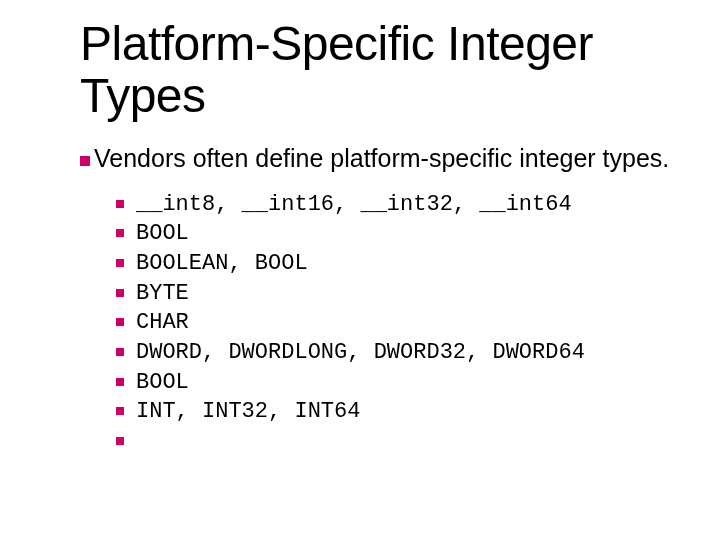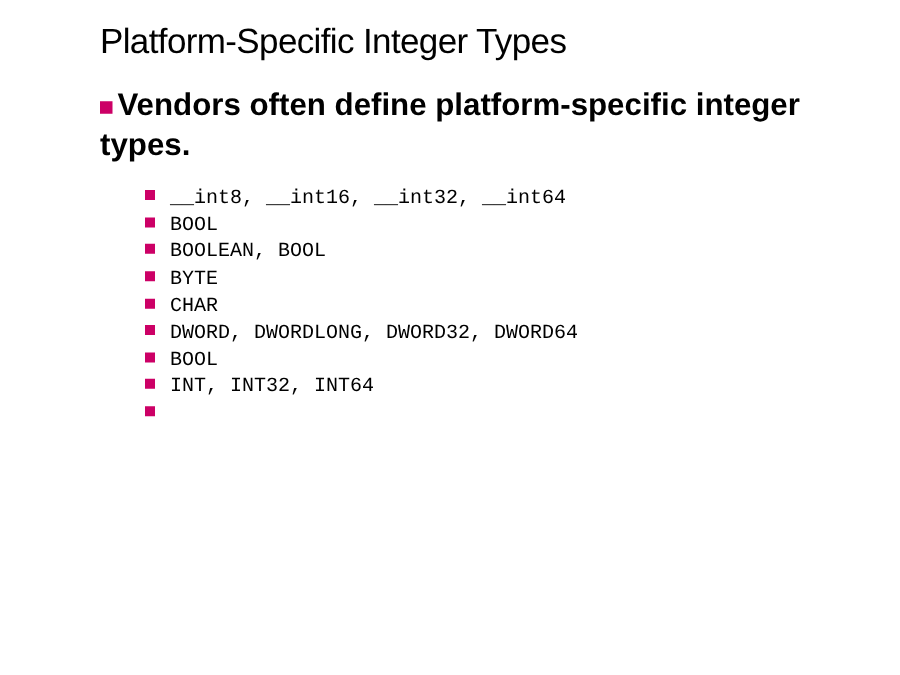--- a/index.html
+++ b/index.html
@@ -12,51 +12,50 @@
     color: #000;
   }
   .slide {
     box-sizing: border-box;
     width: 720px;
     height: 540px;
     padding: 18px 40px 20px 80px;
     position: relative;
   }
   .title {
-    font-size: 28px;
+    font-size: 48px;
     line-height: 1.08;
     margin: 0 0 20px 0;
     font-weight: 400;
     letter-spacing: -0.5px;
   }
   .main-points, .sub-points {
     list-style: none;
     margin: 0;
     padding: 0;
   }
   .main-points > li {
     font-size: 25px;
     line-height: 1.28;
     margin-bottom: 2px;
-    font-weight: bold;
   }
   .bullet {
     display: inline-block;
     width: 10px;
     height: 10px;
     background: #cc0066;
     margin-right: 4px;
     vertical-align: 1px;
   }
   .sub-points {
     margin-top: 16px;
     margin-left: 36px;
   }
   .sub-points > li {
-    font-size: 16px;
+    font-size: 22px;
     line-height: 1.35;
     font-family: "Courier New", Courier, monospace;
   }
   .sub-points .bullet {
     width: 8px;
     height: 8px;
     margin-right: 12px;
     vertical-align: 2px;
   }
   .mono {

